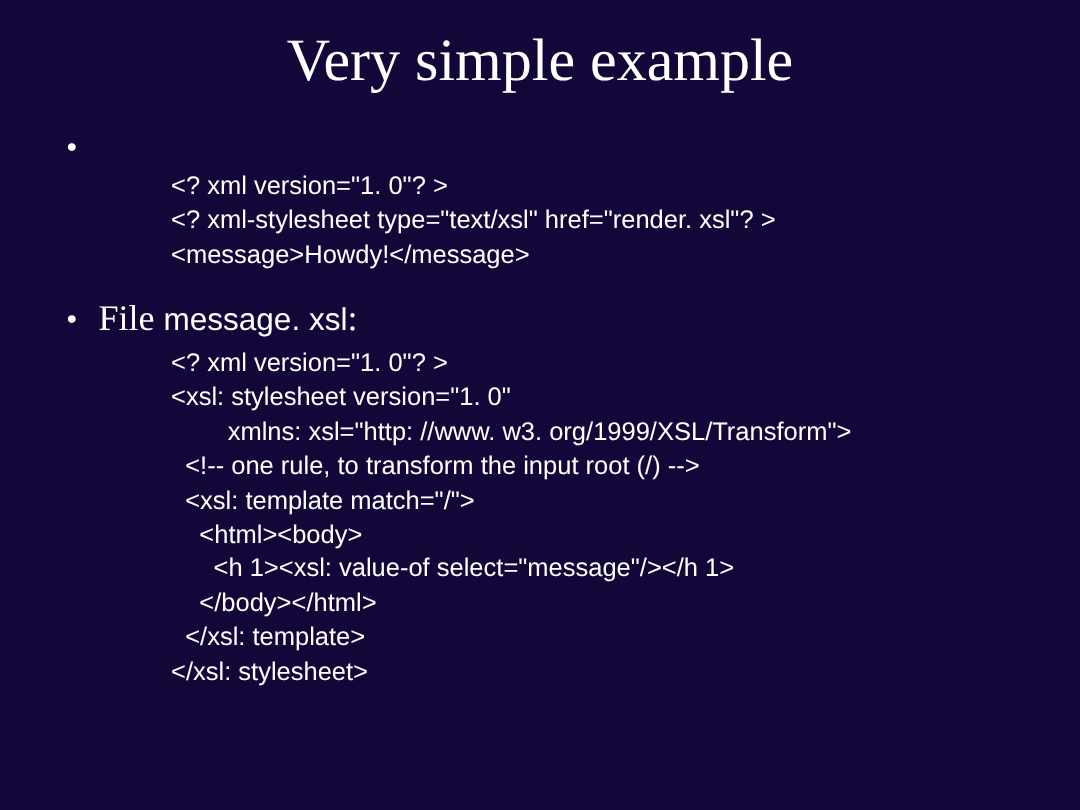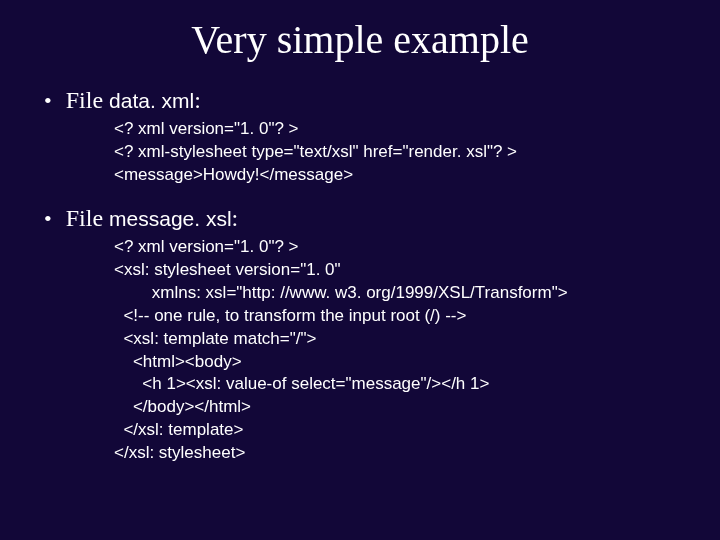--- a/index.html
+++ b/index.html
@@ -57,23 +57,20 @@
 </style>
 </head>
 <body>
 
 <div class="slide">
 
   <div class="title">Very simple example</div>
 
   <div class="bullet-row">
     <span class="bullet-dot">•</span>
-    <span class="bullet-text">
-      <span>File </span><span class="mono">data. xml</span><span>:</span>
-    </span>
   </div>
 
   <div class="code-block">&lt;? xml version="1. 0"? &gt;
 &lt;? xml-stylesheet type="text/xsl" href="render. xsl"? &gt;
 &lt;message&gt;Howdy!&lt;/message&gt;</div>
 
   <div class="bullet-row">
     <span class="bullet-dot">•</span>
     <span class="bullet-text">
       <span>File </span><span class="mono">message. xsl</span><span>:</span>

